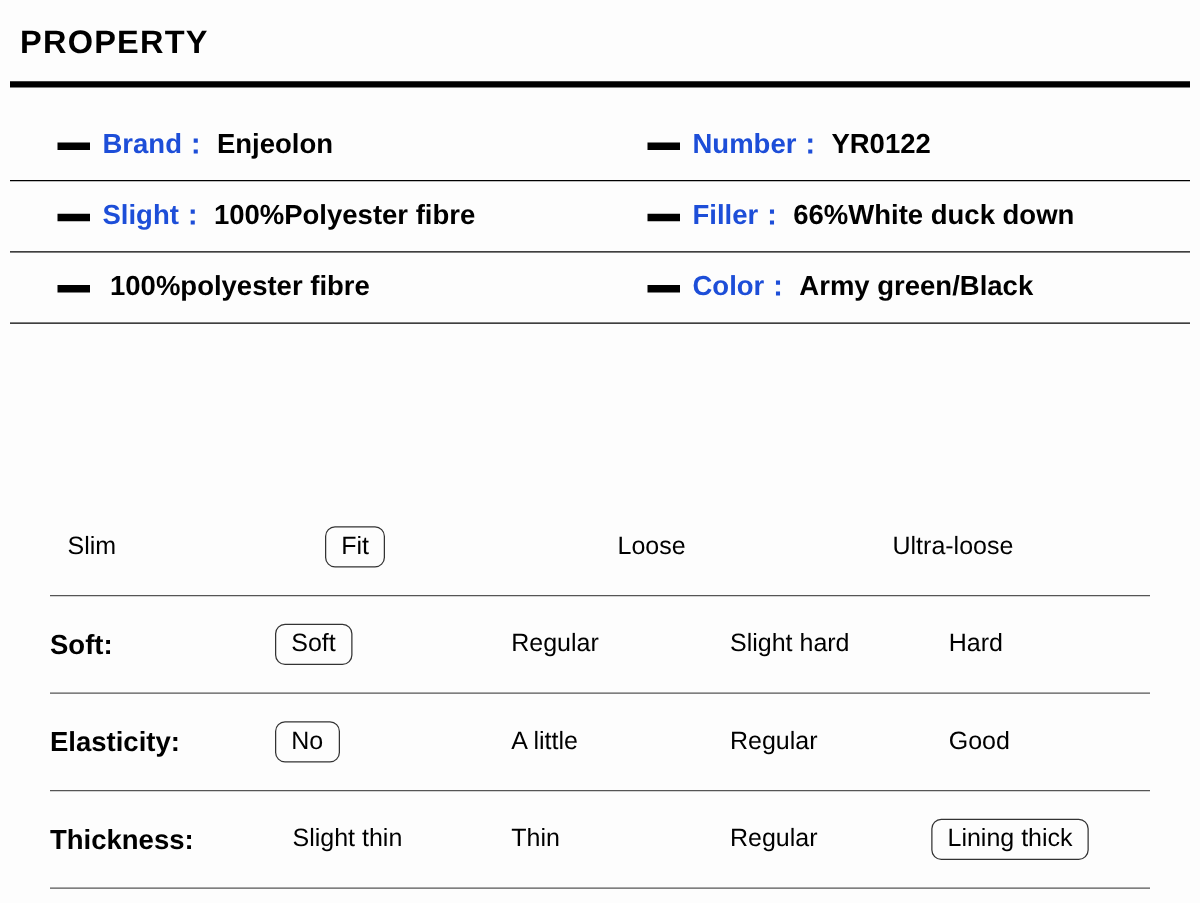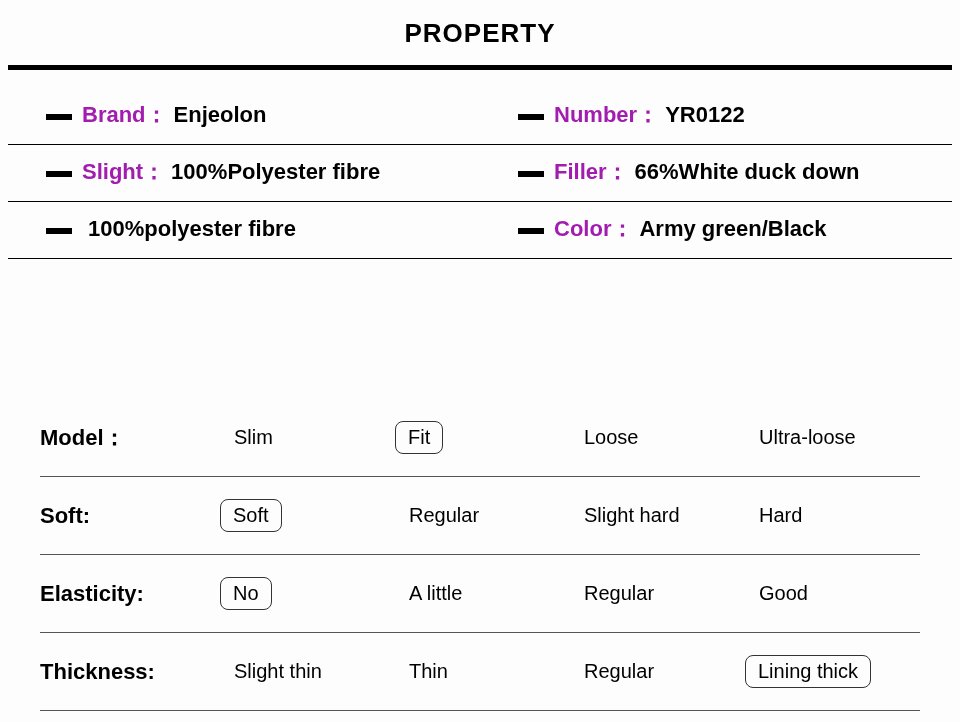--- a/index.html
+++ b/index.html
@@ -8,25 +8,24 @@
       box-sizing: border-box;
     }
     body {
       font-family: Arial, "Helvetica Neue", sans-serif;
       background: #fdfdfd;
       width: 960px;
       height: 722px;
       overflow: hidden;
     }
     .title {
-      text-align: center;
       font-size: 26px;
       font-weight: bold;
       letter-spacing: 1px;
-      padding: 18px 0 16px 0;
+      padding: 18px 0 16px 16px;
       color: #000;
     }
     .heavy-rule {
       height: 5px;
       background: #000;
       margin: 0 8px 18px 8px;
     }
     .prop-row {
       display: flex;
       padding: 0 8px;
@@ -42,21 +41,21 @@
       display: inline-block;
       width: 26px;
       height: 6px;
       background: #000;
       margin-right: 10px;
       margin-top: 4px;
     }
     .prop-label {
       font-size: 22px;
       font-weight: bold;
-      color: #a21caf;
+      color: #1d4ed8;
     }
     .prop-value {
       font-size: 22px;
       font-weight: bold;
       color: #000;
       margin-left: 6px;
       text-align: center;
     }
     .attr-section {
       margin-top: 140px;
@@ -129,21 +128,20 @@
     <div class="prop-cell">
       <span class="dash-icon"></span>
       <span class="prop-label">Color：</span>
       <span class="prop-value">Army green/Black</span>
     </div>
   </div>
 </div>
 
 <div class="attr-section" id="attr-section">
 <div class="attr-row">
-      <div class="attr-label">Model：</div>
       <div class="attr-option"><span>Slim</span></div>
       <div class="attr-option selected"><span>Fit</span></div>
       <div class="attr-option"><span>Loose</span></div>
       <div class="attr-option"><span>Ultra-loose</span></div>
     </div>
     <div class="attr-row">
       <div class="attr-label">Soft:</div>
       <div class="attr-option selected"><span>Soft</span></div>
       <div class="attr-option"><span>Regular</span></div>
       <div class="attr-option"><span>Slight hard</span></div>

